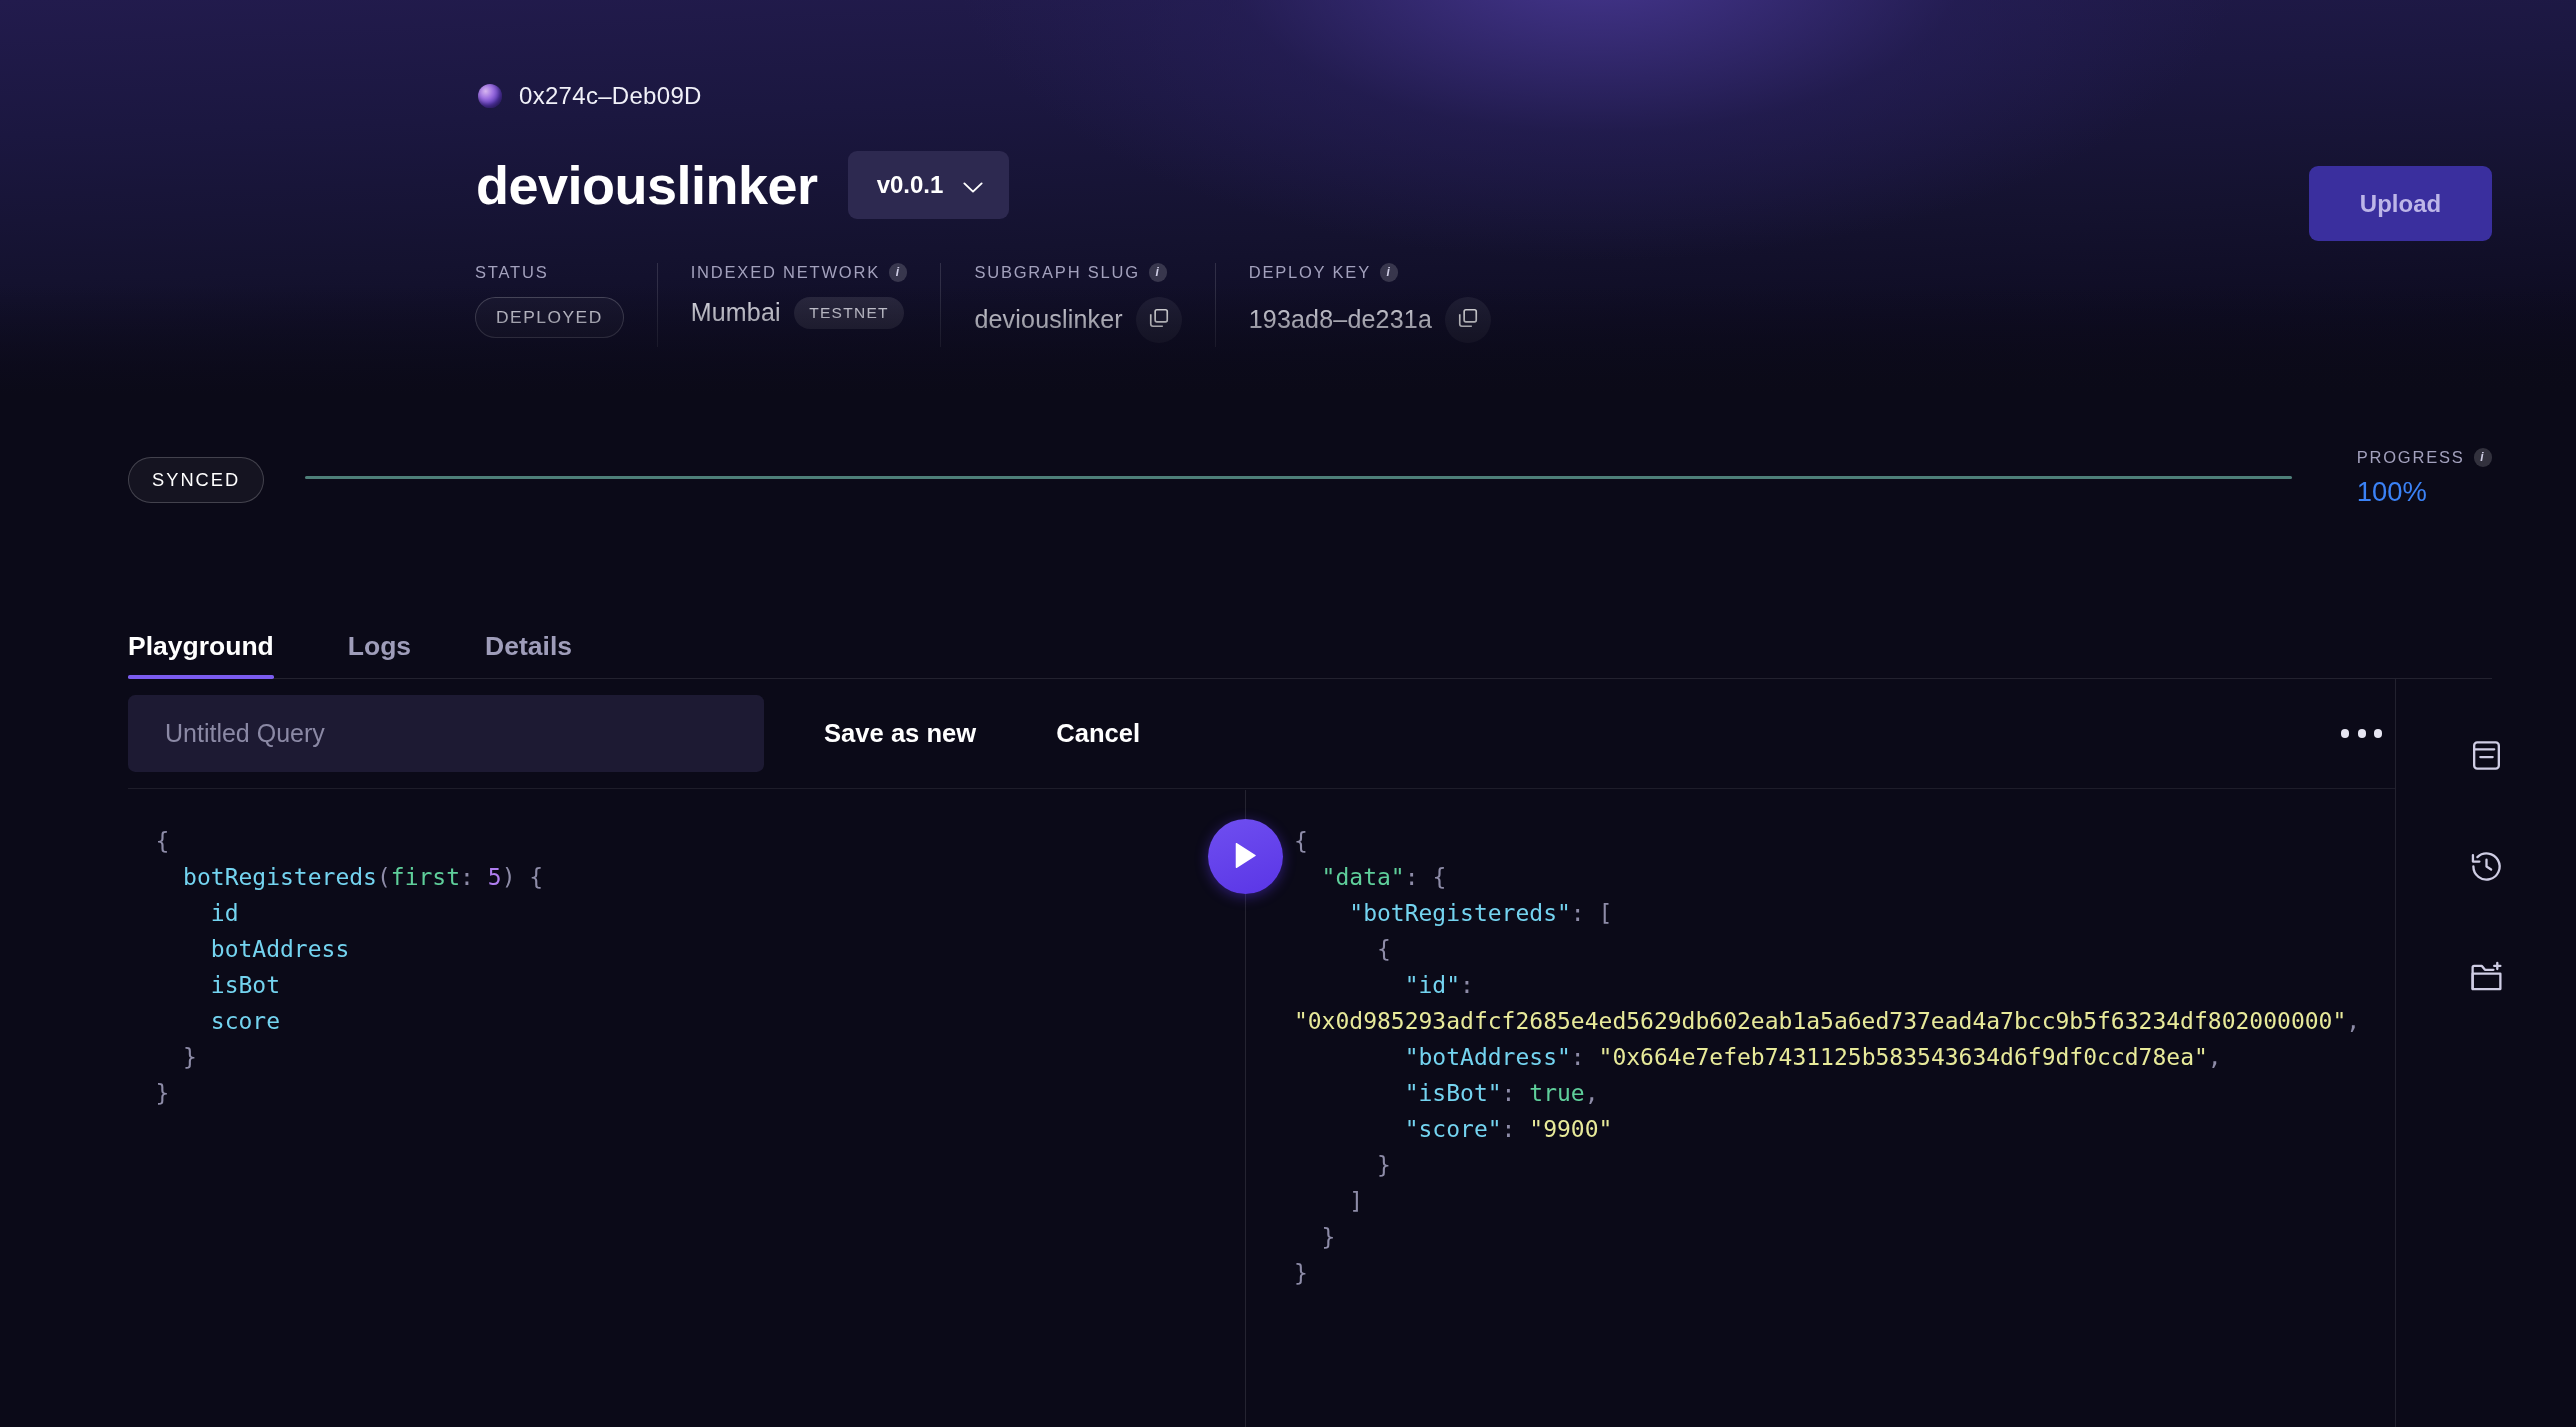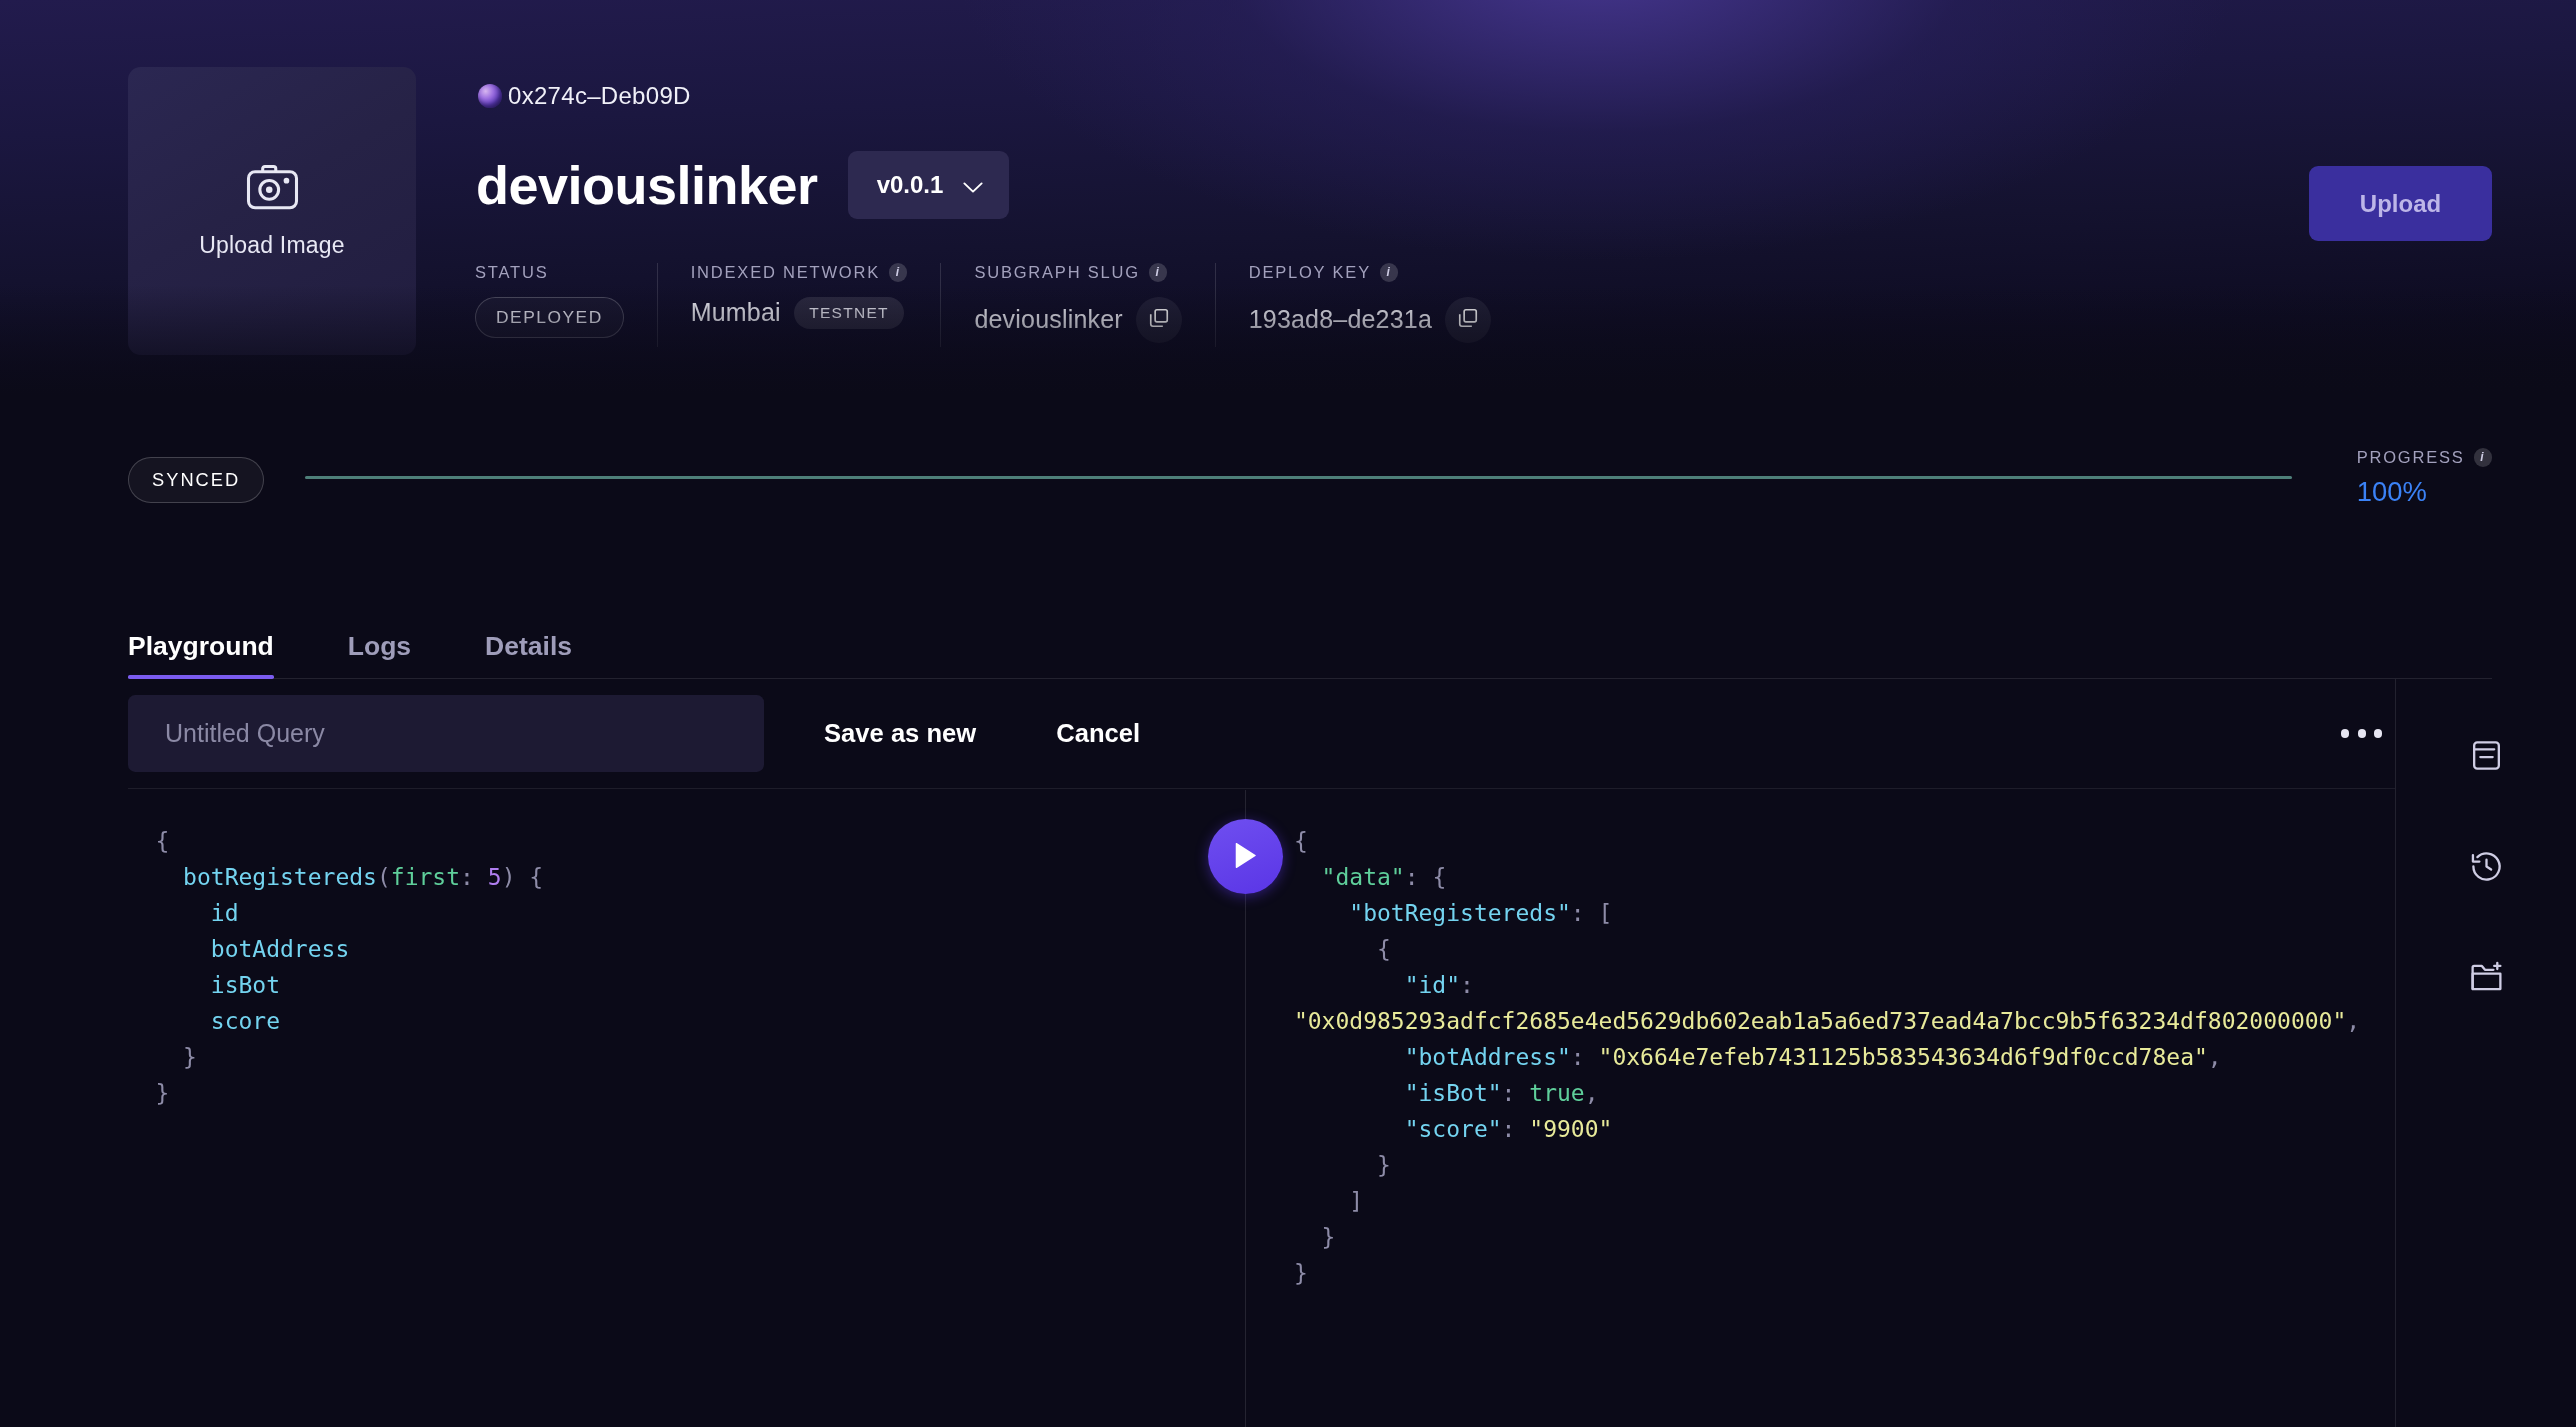--- a/index.html
+++ b/index.html
@@ -31,21 +31,21 @@
     border-radius: 12.8px;
     background: linear-gradient(150deg, #2b2752 0%, #262246 45%, #211d3f 100%);
     display: flex; flex-direction: column; align-items: center; justify-content: center;
     gap: 18.3px;
     cursor: pointer;
   }
   .upload-box .label { color: #e8e8f4; font-size: 23px; font-weight: 400; letter-spacing: 0.2px; }
 
   .owner-row {
     position: absolute; left: 478px; top: 82px;
-    display: flex; align-items: center; gap: 6px;
+    display: flex; align-items: center; gap: 17px;
   }
   .avatar {
     width: 24px; height: 24px; border-radius: 50%;
     background:
       radial-gradient(circle at 32% 30%, #d7b6f0 0%, #9c6fe0 32%, #5b39b8 62%, #3a2296 100%);
     box-shadow: inset -1.8px -2.7px 5.5px rgba(0,0,0,.45);
   }
   .owner-addr { color: #f0f0f8; font-size: 24px; letter-spacing: 0.3px; }
 
   .title-row {
@@ -206,32 +206,20 @@
   }
   .rail-btn { width: 51px; height: 51px; display: flex; align-items: center; justify-content: center; cursor: pointer; }
 </style>
 </head>
 <body>
 
 <div class="page">
 
   <div class="header">
 
-    <div class="upload-box">
-      <span>
-        <svg width="53" height="48" viewBox="0 0 24 22" fill="none" stroke="#e8e8f4" stroke-width="1.4">
-          <rect x="1" y="4" width="22" height="16.5" rx="3"></rect>
-          <path d="M7.5 4V2.6a1 1 0 0 1 1-1h4a1 1 0 0 1 1 1V4"></path>
-          <circle cx="10.5" cy="12.3" r="4.3"></circle>
-          <circle cx="10.5" cy="12.3" r="1.5" fill="#e8e8f4" stroke="none"></circle>
-          <circle cx="18.4" cy="8.1" r="1.3" fill="#e8e8f4" stroke="none"></circle>
-        </svg>
-      </span>
-      <span class="label">Upload Image</span>
-    </div>
 
     <div class="owner-row">
       <span class="avatar"></span>
       <span class="owner-addr">0x274c–Deb09D</span>
     </div>
 
     <div class="title-row">
       <h1 class="subgraph-title">deviouslinker</h1>
       <div class="version-select">
         <span class="vlabel">v0.0.1</span>

